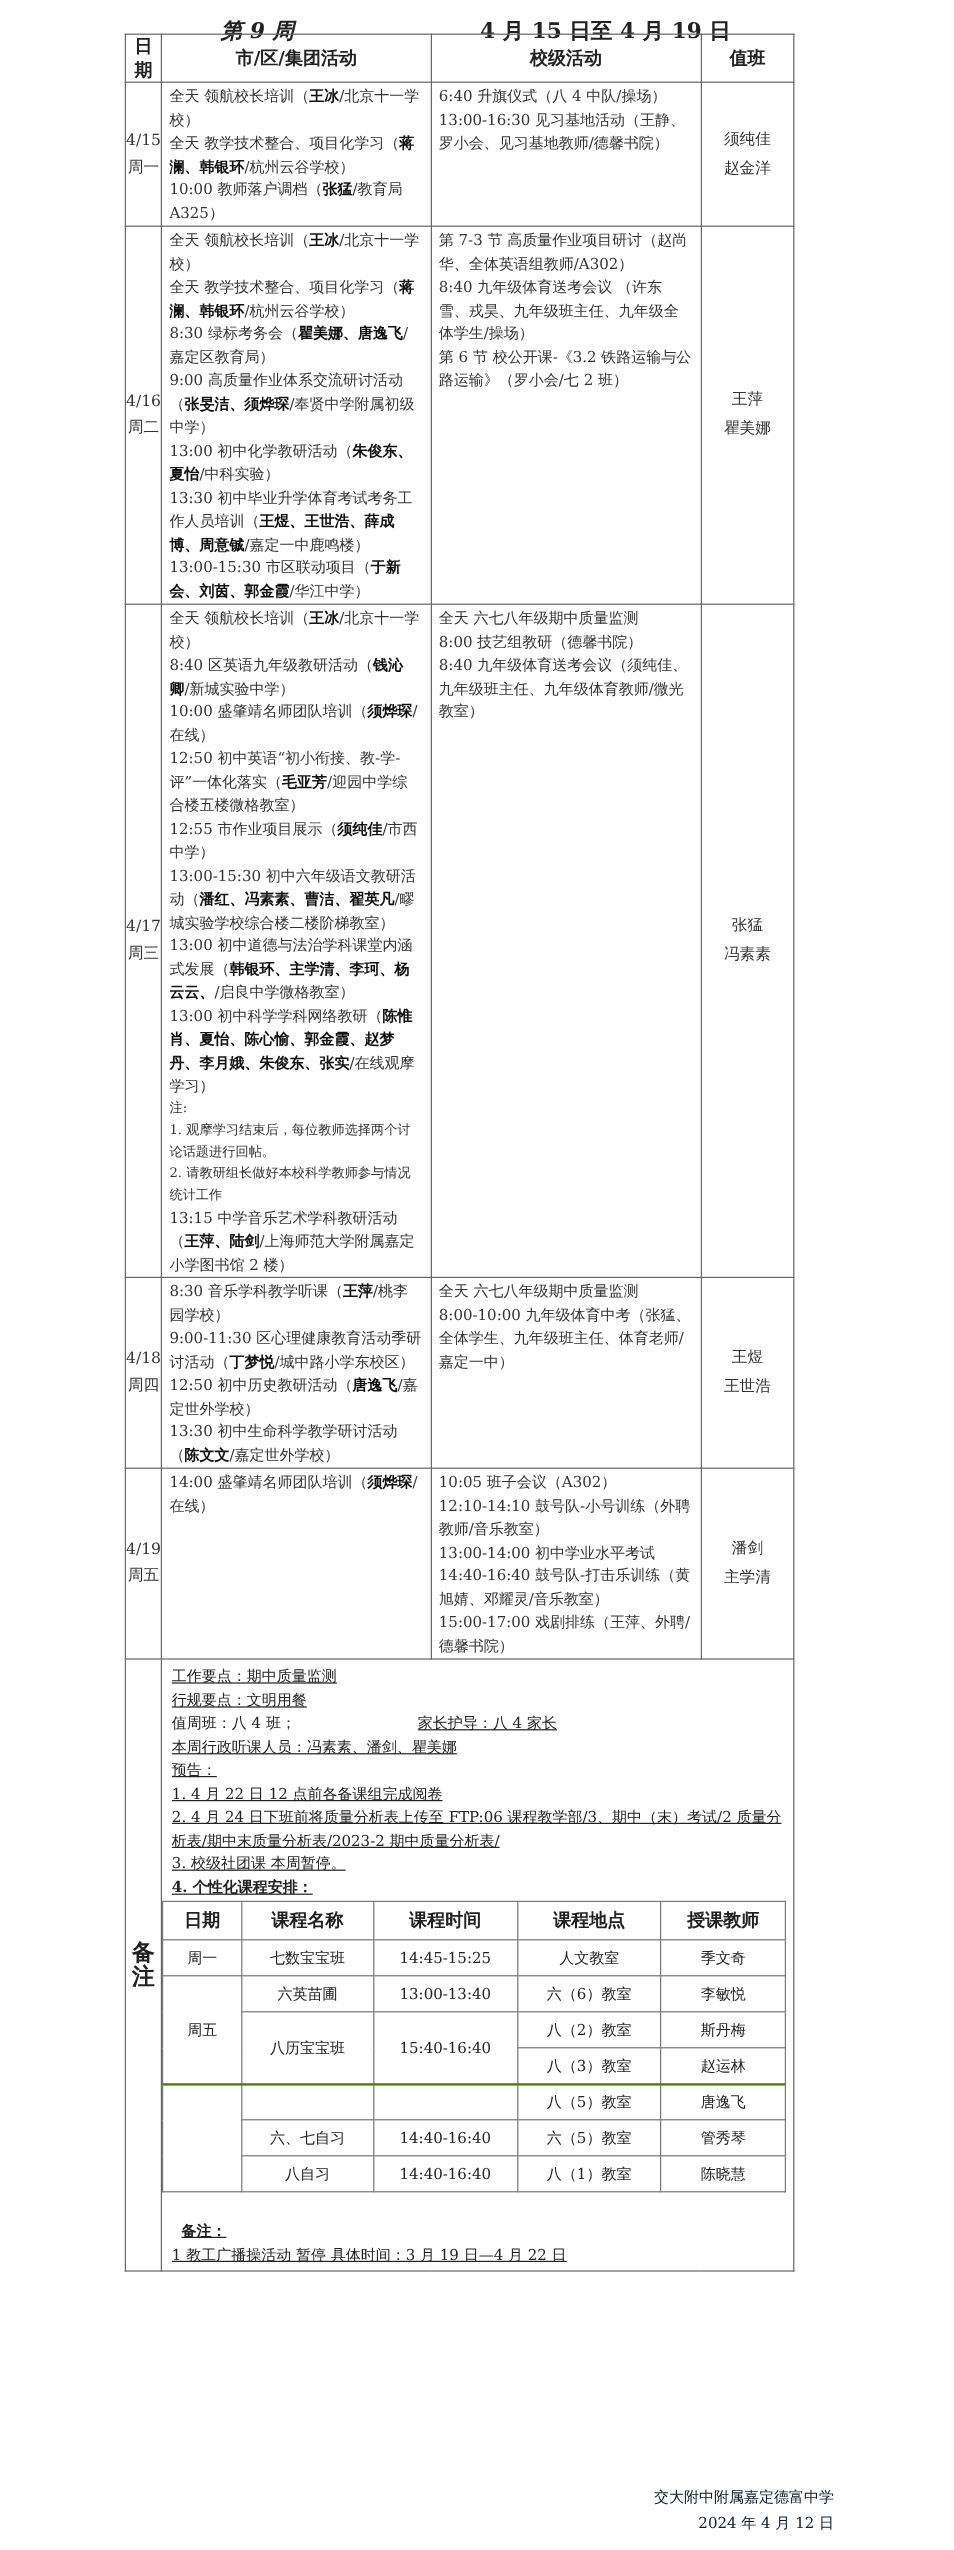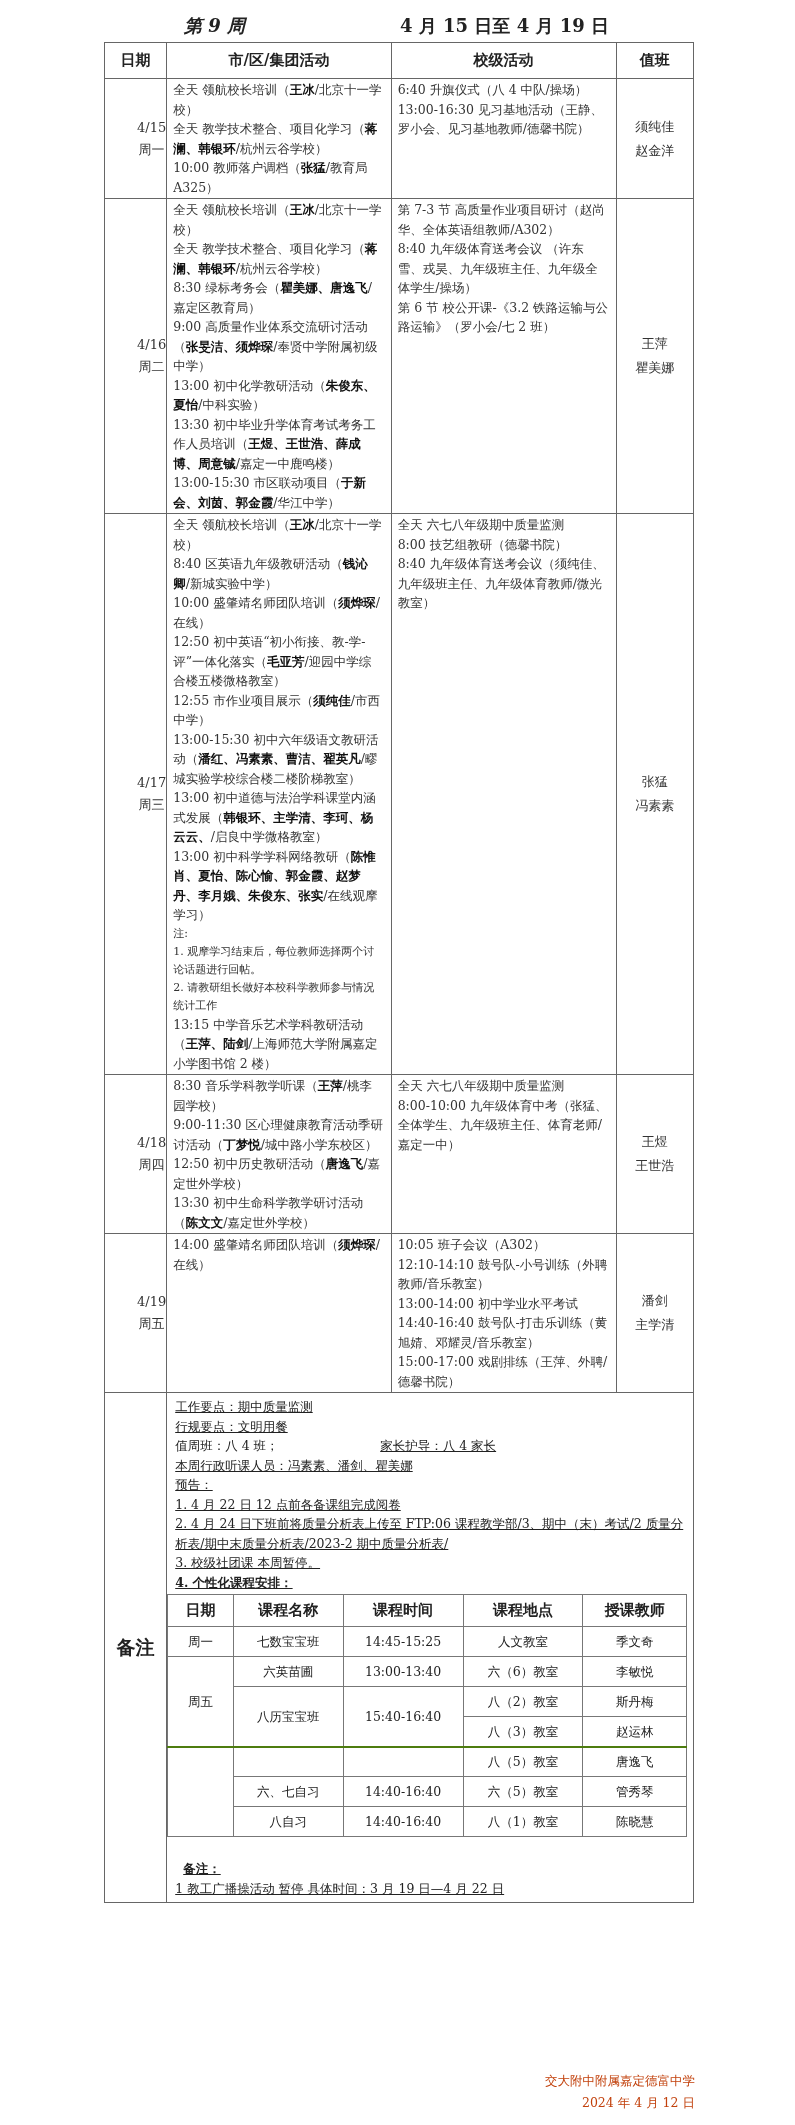--- a/index.html
+++ b/index.html
@@ -3,45 +3,45 @@
 <meta charset="utf-8">
 <style>
   * { box-sizing: border-box; margin: 0; padding: 0; }
   html, body { width: 795px; height: 2125px; background: #ffffff; }
   body { font-family: "DejaVu Serif", "Liberation Serif", serif; color: #222; position: relative; overflow: hidden; }
 
   .header { position: absolute; top: 10px; left: 0; width: 795px; height: 36px; font-size: 18px; font-weight: bold; }
   .header .week { position: absolute; left: 184px; top: 4px; font-style: italic; }
   .header .range { position: absolute; left: 400px; top: 4px; }
 
-  table.main { position: absolute; left: 104px; top: 42px; width: 542px; border-collapse: collapse; font-size: 12.5px; line-height: 19.5px; }
+  table.main { position: absolute; left: 104px; top: 28px; width: 542px; border-collapse: collapse; font-size: 12.5px; line-height: 19.5px; }
   table.main td, table.main th { border: 1.5px solid #666; vertical-align: top; }
   table.main th { height: 36px; font-weight: bold; font-size: 15px; text-align: center; vertical-align: middle; font-family: "DejaVu Sans", "Liberation Sans", sans-serif; }
   col.c-date { width: 48px; }
   col.c-city { width: 228px; }
   col.c-school { width: 228px; }
   col.c-duty { width: 79px; }
 
-  td.date { text-align: center; vertical-align: middle !important; font-size: 13px; line-height: 22px; color: #333; padding-left: 32px; }
+  td.date { text-align: center; vertical-align: middle !important; font-size: 13px; line-height: 22px; color: #333; }
   td.duty { text-align: center; vertical-align: middle !important; font-size: 13px; line-height: 24px; color: #333; }
   td.city, td.school { padding: 1px 7px 1px 6px; color: #333; }
   td.city p, td.school p { margin: 0; }
   b { color: #111; }
   .note-small { font-size: 11px; line-height: 18px; }
 
   .notes-cell { padding: 4px 6px 4px 8px !important; font-size: 12.5px; line-height: 19.5px; }
   .notes-cell p { margin: 0; text-decoration: underline; }
   .notes-label { text-align: center; vertical-align: middle !important; font-weight: bold; font-size: 19px; }
 
   table.course { border-collapse: collapse; margin-left: -8px; width: 520px; font-size: 12.5px; margin-top: 2px; }
   table.course td, table.course th { border: 1px solid #777; text-align: center; vertical-align: middle; height: 30px; }
   table.course th { font-size: 15px; font-weight: bold; height: 32px; font-family: "DejaVu Sans", "Liberation Sans", sans-serif; }
   table.course col.k1 { width: 53px; } table.course col.k2 { width: 89px; } table.course col.k3 { width: 97px; } table.course col.k4 { width: 97px; } table.course col.k5 { width: 84px; }
 
-  .footer { position: absolute; right: 100px; top: 2070px; text-align: right; font-size: 12.5px; line-height: 22px; color: #c2410c; }
+  .footer { position: absolute; right: 100px; top: 2070px; text-align: right; font-size: 12.5px; line-height: 22px; color: #0f172a; }
 </style>
 </head>
 <body>
 
 <div class="header">
   <span class="week">第 9 周</span>
   <span class="range">4 月 15 日至 4 月 19 日</span>
 </div>
 
 <table class="main">

